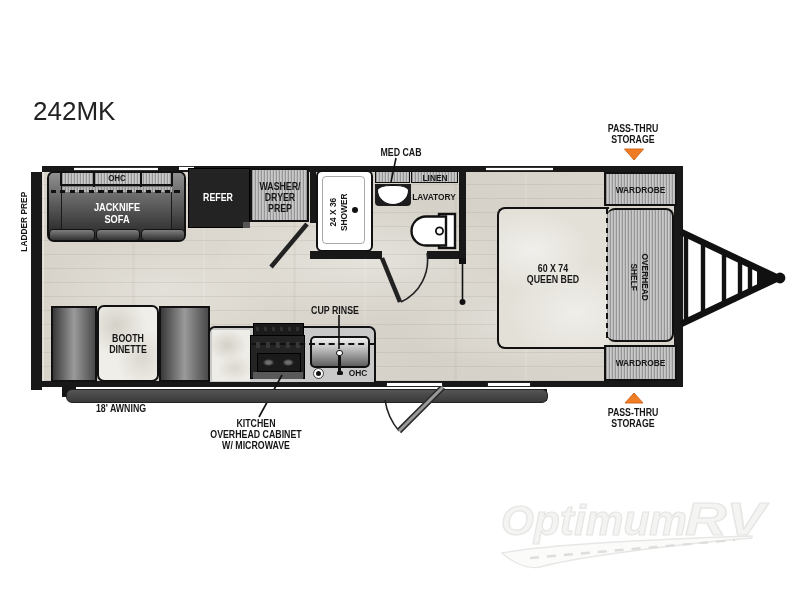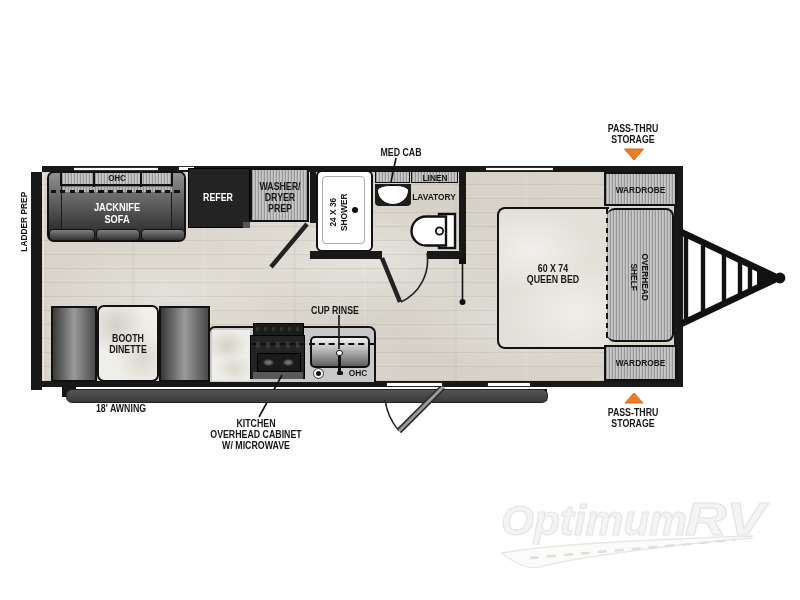--- a/index.html
+++ b/index.html
@@ -10,20 +10,21 @@
        font-family:"Liberation Sans",sans-serif;white-space:nowrap}
   .cond{transform:scaleX(0.88);transform-origin:center}
   .hatch{background-color:#c3c3c3;
      background-image:repeating-linear-gradient(90deg, rgba(45,45,45,.30) 0 1px, rgba(215,215,215,.30) 1px 2px, rgba(150,150,150,.16) 2px 3px);}
   .wall{background:#181818}
 </style>
 </head>
 <body>
 <div id="page">
 
+  <div class="abs" style="left:33px;top:96px;font-size:26px;color:#222;">242MK</div>
 
   <svg class="abs" style="left:480px;top:480px" width="320" height="120" viewBox="0 0 320 120">
     <path d="M22 73 C60 66 150 60 272 56 L272 58 C210 63 100 76 60 87 C45 90 30 80 22 73 Z" fill="#fbfbfa" stroke="#e7e7e5" stroke-width="1.3"></path>
     <path d="M50 78 L255 60" stroke="#dededc" stroke-width="2.4" stroke-dasharray="9 8" fill="none"></path>
     <text x="21" y="55" font-family="Liberation Sans, sans-serif" font-size="42" font-weight="bold" font-style="italic" textLength="186" lengthAdjust="spacingAndGlyphs" fill="#f4f4f3" stroke="#e5e5e3" stroke-width="1.2">Optimum</text>
     <text x="205" y="55" font-family="Liberation Sans, sans-serif" font-size="46" font-weight="bold" font-style="italic" textLength="80" lengthAdjust="spacingAndGlyphs" fill="#f4f4f3" stroke="#e5e5e3" stroke-width="1.2">RV</text>
   </svg>
 
   <div class="abs" style="left:42px;top:170px;width:636px;height:213px;
     background-color:#d7d3ca;

